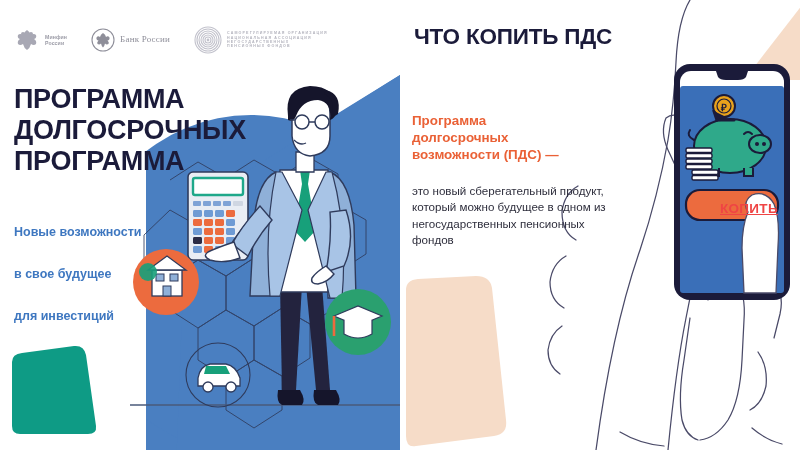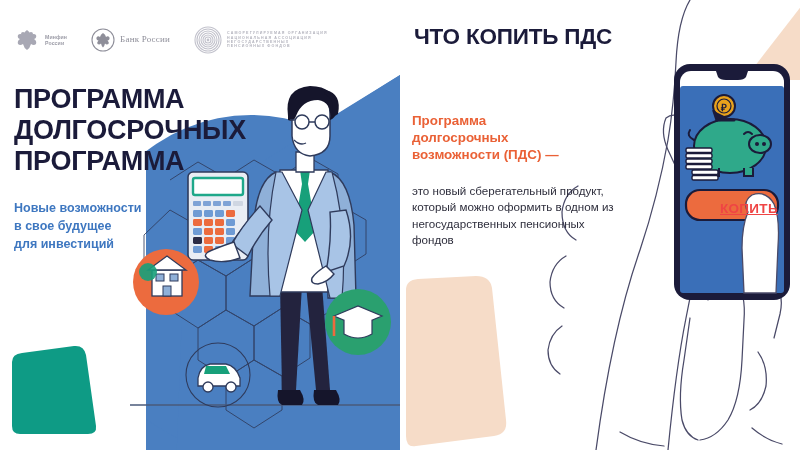--- a/index.html
+++ b/index.html
@@ -29,21 +29,21 @@
   #left-title {
     position:absolute; left:14px; top:84px; z-index:6;
     color:#1b1b3a; font-size:27px; font-weight:800; line-height:1.14;
     letter-spacing:-.3px;
   }
   #left-title div { white-space:nowrap; }
   #left-sub {
     position:absolute; left:14px; top:200px; z-index:6;
     color:#3e77c0; font-size:12.5px; font-weight:600; line-height:1.42;
   }
-  #left-sub div { white-space:nowrap; }
+  #left-sub div { white-space:nowrap;margin-top:24px; }
 
   
   #blue-blob {
     position:absolute; left:146px; top:70px; width:300px; height:400px; z-index:1;
   }
   #teal-corner { position:absolute; left:8px; bottom:16px; z-index:2; }
   #hero-art { position:absolute; left:130px; top:60px; z-index:3; }
 
   
   #right-panel {
@@ -299,21 +299,21 @@
     <div id="phone-label">КОПИТЬ</div>
 
     <div id="right-title">ЧТО КОПИТЬ ПДС</div>
 
     <div id="right-lead">
       <div>Программа</div>
       <div>долгосрочных</div>
       <div>возможности (ПДС) —</div>
     </div>
 
-    <div id="right-body">это новый сберегательный продукт, который можно оформить в одном из негосударственных пенсионных фондов</div>
+    <div id="right-body">это новый сберегательный продукт, который можно будущее в одном из негосударственных пенсионных фондов</div>
   </div>
 
   <div id="logo-bar">
 
     <div class="logo">
       <svg class="logo-mark" width="26" height="26" viewBox="0 0 26 26">
         <g fill="#a8a8b4">
           <path d="M13 3 Q10 5 9 8 Q6 6 4 8 Q3 11 6 12 Q3 14 4 17 Q6 19 9 17 Q10 21 13 23 Q16 21 17 17 Q20 19 22 17 Q23 14 20 12 Q23 11 22 8 Q20 6 17 8 Q16 5 13 3 Z"></path>
           <circle cx="9" cy="7" r="2"></circle>
             <circle cx="17" cy="7" r="2"></circle>

